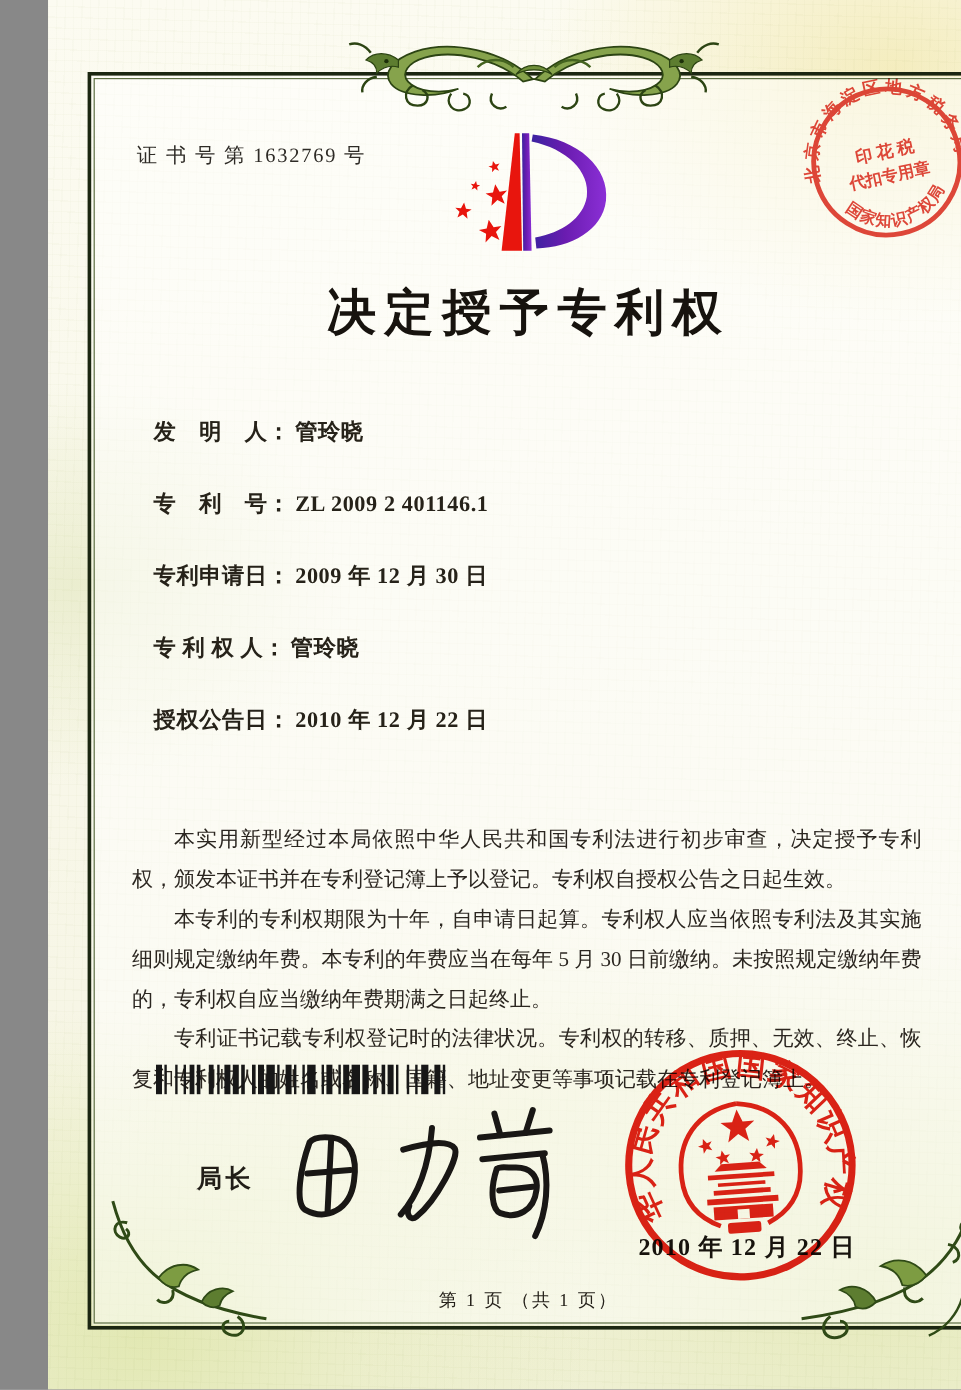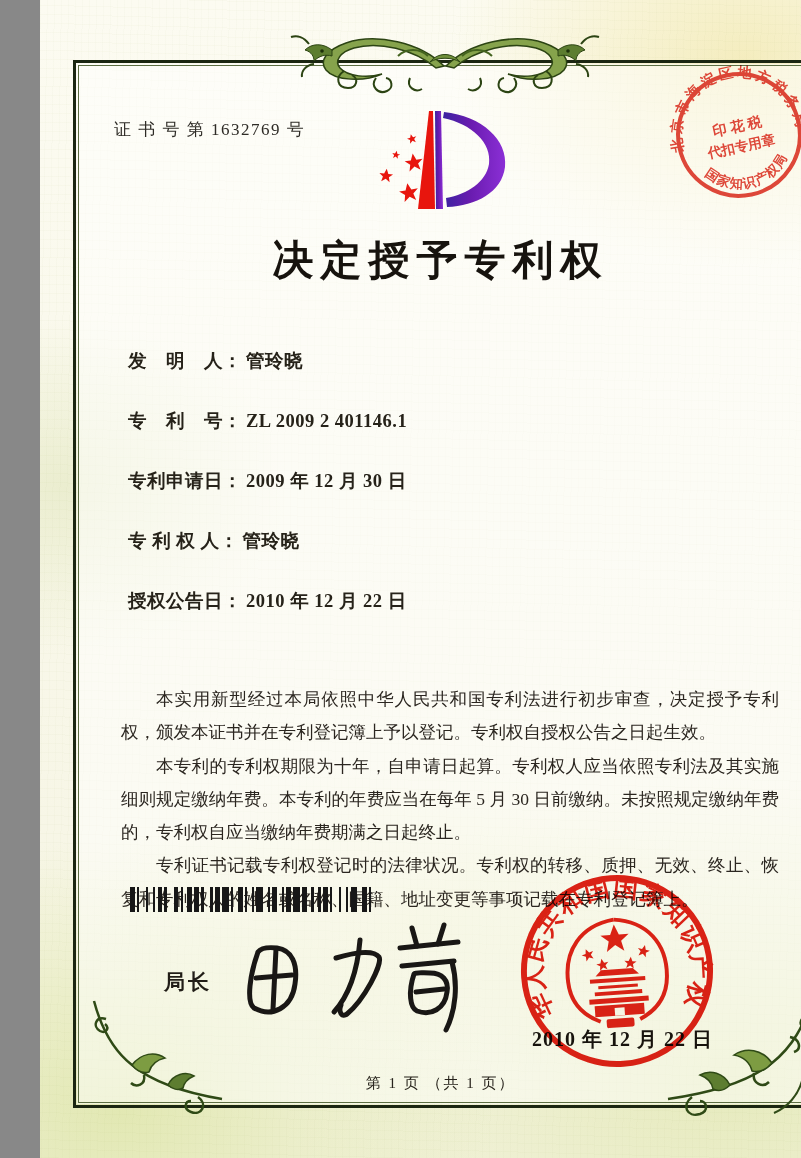--- a/index.html
+++ b/index.html
@@ -24,21 +24,21 @@
   .inner-bg{position:absolute;left:37px;top:64px;right:35px;bottom:54px;background:rgba(255,255,255,.5);}
   .frame{position:absolute;left:33px;top:60px;right:31px;bottom:50px;border:3px solid #1b2611;}
   .frame-inner{position:absolute;inset:2px;border:1px solid #5d6e42;}
   .abs{position:absolute;}
   .cert-no{left:74px;top:118px;font-size:17px;color:#2e2b26;letter-spacing:1.5px;}
   .title{left:0;right:0;top:233px;text-align:center;font-size:41px;font-weight:700;
          color:#17130e;letter-spacing:7px;}
   .fields{left:88px;top:350px;}
   .field{height:60px;font-size:18.5px;font-weight:700;color:#262219;letter-spacing:.5px;line-height:22px;}
   .field .fvalue{margin-left:4px;}
-  .paras{left:81px;top:683px;width:658px;font-size:17.5px;line-height:1.9;color:#2b2620;text-align:justify;}
+  .paras{left:70px;top:683px;width:658px;font-size:17.5px;line-height:1.9;color:#2b2620;text-align:justify;}
   .paras p{margin:0;text-indent:2em;}
   .barcode{left:90px;top:887px;width:243px;height:25px;display:flex;overflow:hidden;}
   .bc-bar{background:#171717;height:100%;flex:none;}
   .bc-gap{height:100%;flex:none;}
   .director{left:124px;top:968px;font-size:21px;color:#211d17;letter-spacing:3px;font-weight:600;}
   .sig{left:192px;top:912px;width:244px;height:124px;}
   .seal-date{left:492px;top:1026px;font-size:20px;font-weight:700;color:#17130d;letter-spacing:1px;z-index:4;}
   .main-seal{left:478px;top:872px;width:198px;height:198px;z-index:5;mix-blend-mode:multiply;opacity:.95;}
   .tax-stamp{left:628px;top:64px;width:142px;height:142px;transform:rotate(-12deg);
              mix-blend-mode:multiply;opacity:.9;z-index:5;}

